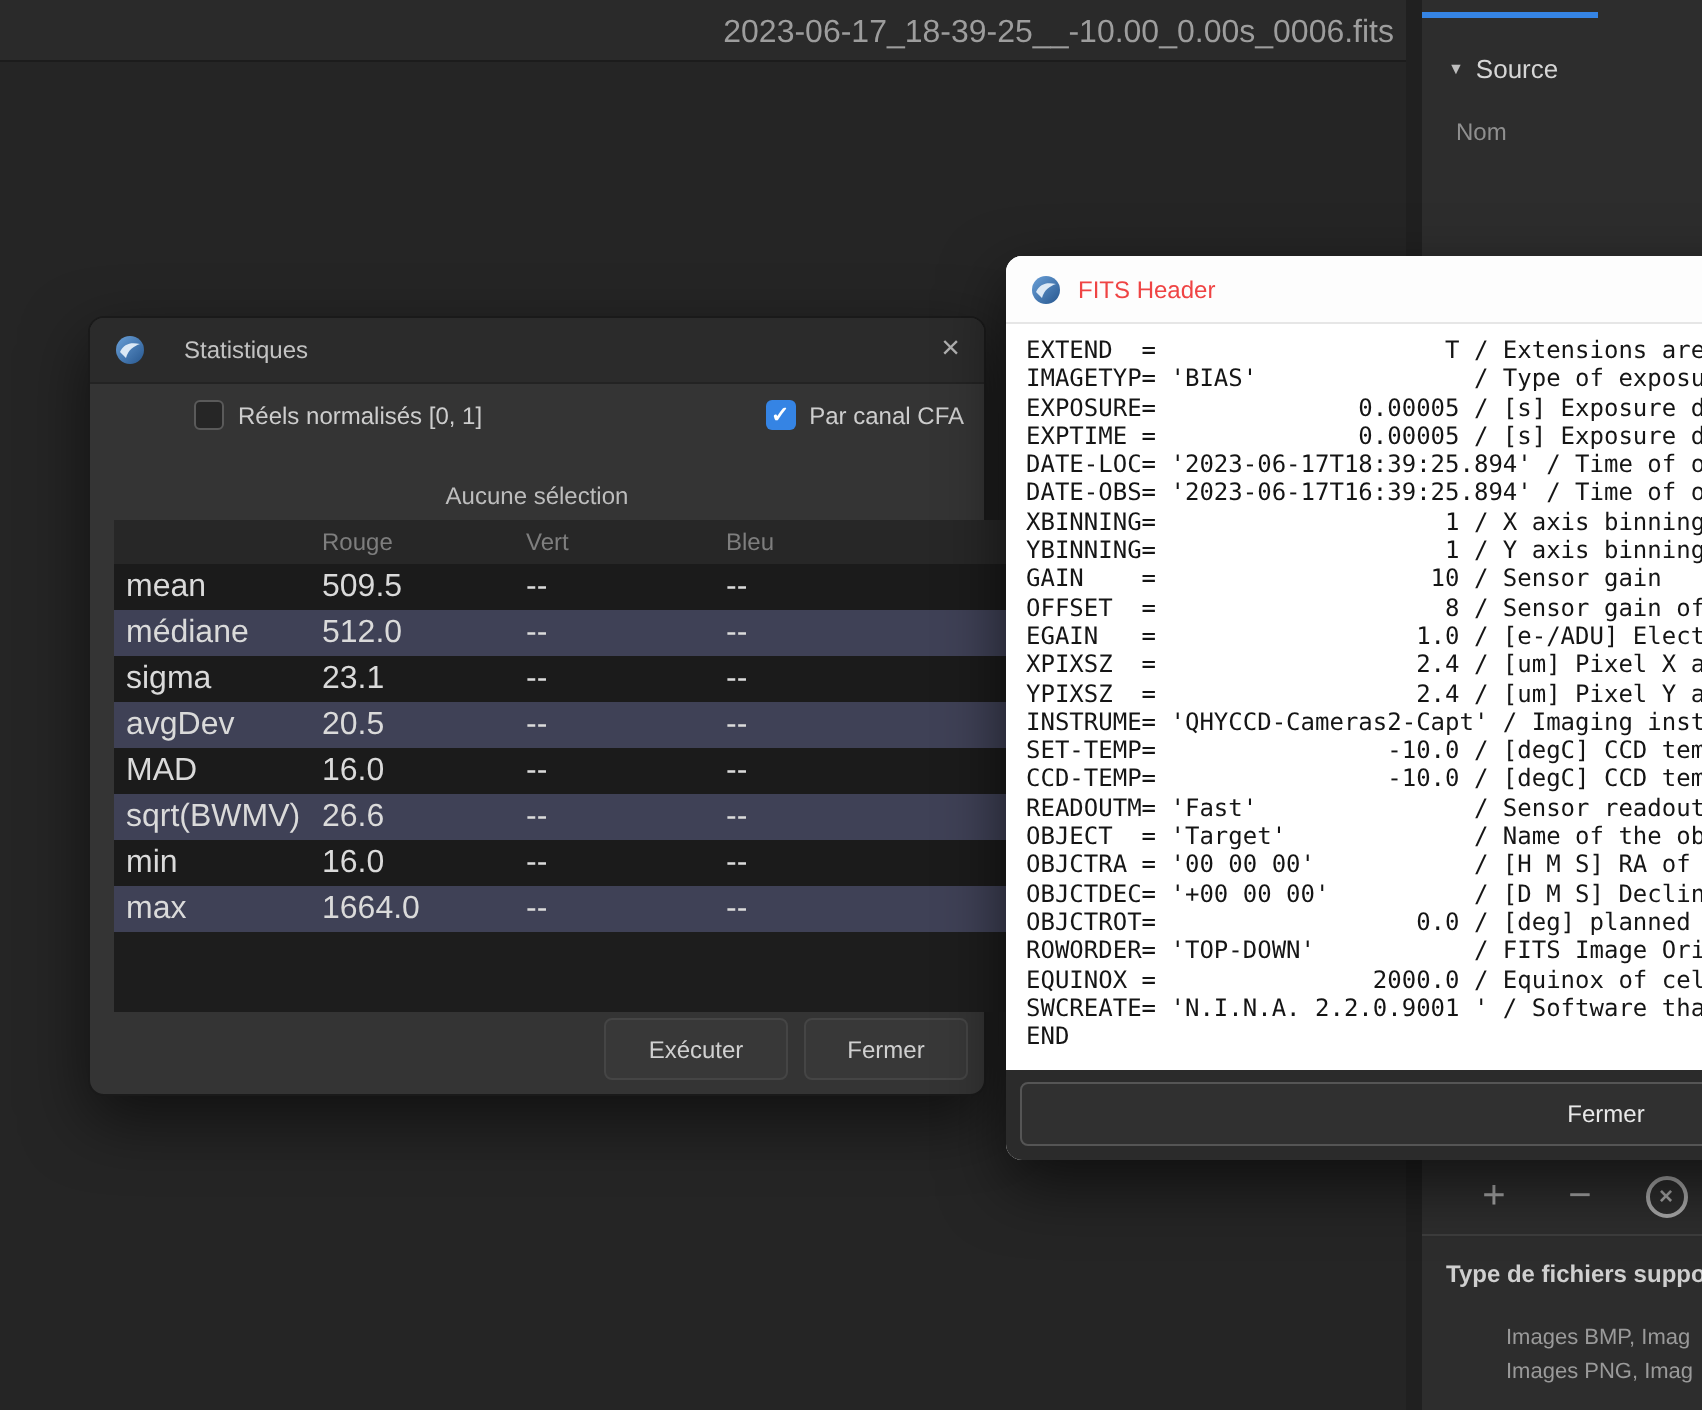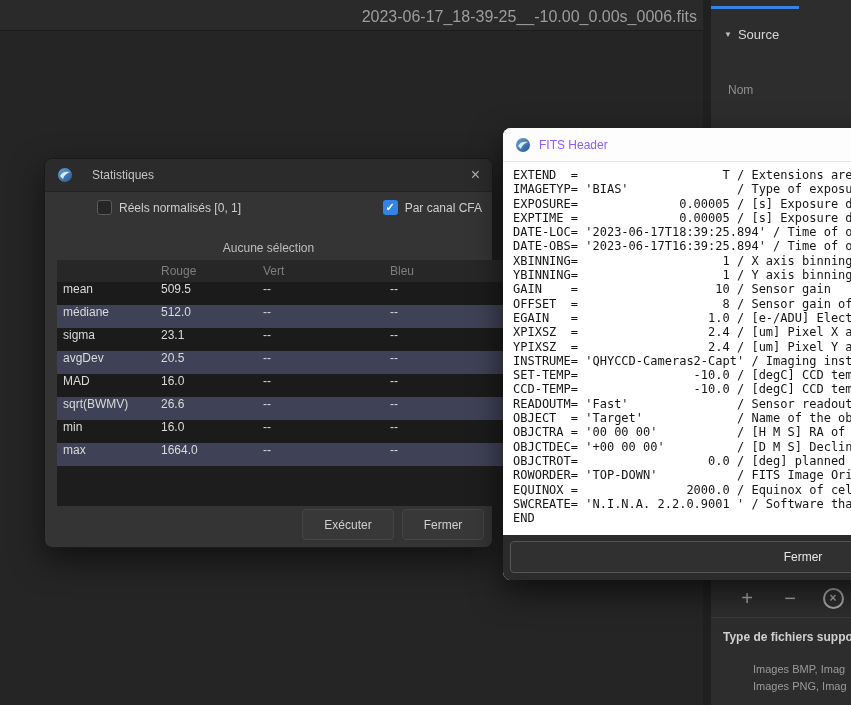--- a/index.html
+++ b/index.html
@@ -11,21 +11,21 @@
   
   .main-area{position:absolute;left:0;top:0;width:703px;height:705px;background:#252525;}
   .top-bar{position:absolute;left:0;top:0;width:703px;height:31px;background:#2a2a2a;border-bottom:1px solid #1c1c1c;box-sizing:border-box;}
   .top-filename{position:absolute;right:6px;top:8px;font-size:16px;color:#9d9d9d;white-space:nowrap;}
   .panel-divider{position:absolute;left:703px;top:0;width:8px;height:705px;background:#202020;}
   .right-panel{position:absolute;left:711px;top:0;width:140px;height:705px;background:#2d2d2d;overflow:hidden;}
   .tab-indicator{position:absolute;left:0;top:6px;width:88px;height:3px;background:#3584e4;}
   .source-row{position:absolute;left:13px;top:27px;display:flex;align-items:center;gap:6px;cursor:pointer;}
   .source-caret{font-size:8px;color:#bdbdbd;}
   .source-label{font-size:13px;font-weight:normal;color:#d6d6d6;}
-  .nom-label{position:absolute;left:17px;top:59px;font-size:12px;color:#8f8f8f;margin-top:24px;}
+  .nom-label{position:absolute;left:17px;top:59px;font-size:12px;color:#8f8f8f;}
   .zoom-btn{position:absolute;top:584px;width:28px;height:28px;display:flex;align-items:center;justify-content:center;color:#a8a8a8;font-size:20px;cursor:pointer;}
   .zoom-in{left:22px;}
   .zoom-out{left:65px;}
   .zoom-close{left:108px;}
   .circle-x{width:17px;height:17px;border:2px solid #a8a8a8;border-radius:50%;display:flex;align-items:center;justify-content:center;font-size:12px;line-height:1;font-weight:bold;}
   .panel-rule{position:absolute;left:0;top:617px;width:140px;height:1px;background:#3d3d3d;}
   .files-title{position:absolute;left:12px;top:630px;font-size:12px;font-weight:bold;color:#cfcfcf;white-space:nowrap;}
   .files-line1{position:absolute;left:42px;top:663px;font-size:11px;color:#9a9a9a;white-space:nowrap;}
   .files-line2{position:absolute;left:42px;top:680px;font-size:11px;color:#9a9a9a;white-space:nowrap;}
 
@@ -37,36 +37,36 @@
   .checkbox-row{position:absolute;left:12px;right:10px;top:41px;display:flex;justify-content:space-between;align-items:center;}
   .cb-group{display:flex;align-items:center;gap:7px;cursor:pointer;padding-left:40px;}
   .cb-box{width:15px;height:15px;border-radius:3px;box-sizing:border-box;flex:none;}
   .cb-unchecked{background:#262626;border:1px solid #5a5a5a;}
   .cb-checked{background:#3584e4;color:#fff;font-size:11px;display:flex;align-items:center;justify-content:center;font-weight:bold;}
   .cb-label{font-size:12px;color:#cdcdcd;}
   .stats-path{position:absolute;left:0;top:63px;width:100%;text-align:center;font-size:11px;color:#d2d2d2;white-space:nowrap;}
   .stats-selection{position:absolute;left:0;top:82px;width:100%;text-align:center;font-size:12px;color:#bdbdbd;}
   .stats-table{position:absolute;left:12px;top:101px;width:460px;height:246px;background:#1d1d1d;overflow:hidden;}
   .t-header{display:flex;height:22px;background:#272727;align-items:center;color:#7e7e7e;font-size:12px;}
-  .t-row{display:flex;height:23px;align-items:flex-start;font-size:12px;color:#dadada;cursor:default;}
+  .t-row{display:flex;height:23px;align-items:center;font-size:16px;color:#dadada;cursor:default;}
   .t-row.dark{background:#1b1b1b;}
   .t-row.alt{background:#3f4156;}
   .c-label{width:96px;padding-left:6px;box-sizing:border-box;white-space:nowrap;}
   .c-rouge{width:102px;padding-left:8px;box-sizing:border-box;}
   .c-vert{width:100px;padding-left:8px;box-sizing:border-box;}
-  .c-bleu{flex:1;padding-left:8px;box-sizing:border-box;margin-left:27px;}
+  .c-bleu{flex:1;padding-left:8px;box-sizing:border-box;}
   .stats-buttons{position:absolute;right:8px;bottom:7px;display:flex;gap:8px;}
   .btn{height:31px;border-radius:4px;background:#383838;border:1px solid #454545;color:#d0d0d0;font-size:12px;display:flex;align-items:center;justify-content:center;box-sizing:border-box;cursor:pointer;}
   .btn-execute{width:92px;}
   .btn-close{width:82px;}
 
   
   .fits-dialog{position:absolute;left:503px;top:128px;width:600px;height:452px;background:#ffffff;border-radius:8px;box-shadow:0 12px 32px rgba(0,0,0,.6);}
   .fits-titlebar{position:absolute;left:0;top:0;width:100%;height:34px;background:#fdfdfd;border-bottom:1px solid #e6e6e6;border-radius:8px 8px 0 0;display:flex;align-items:center;gap:8px;padding:0 12px;box-sizing:border-box;cursor:default;}
-  .fits-title{font-size:12px;color:#8b5cf6;}
+  .fits-title{font-size:12px;color:#ef4444;}
   .fits-content{position:absolute;left:0;top:34px;width:100%;height:373px;background:#fff;overflow:hidden;}
   .fits-pre{margin:0;padding:6px 0 0 10px;font-family:"DejaVu Sans Mono","Liberation Mono",monospace;font-size:12px;line-height:14.3px;color:#151515;white-space:pre;}
   .fits-footer{position:absolute;left:0;bottom:0;width:100%;height:45px;background:#2b2b2b;border-radius:0 0 8px 8px;box-sizing:border-box;padding:6px 7px;}
   .fits-close-btn{width:100%;height:32px;background:#303030;border:1px solid #555555;border-radius:4px;color:#e8e8e8;font-size:12px;display:flex;align-items:center;justify-content:center;box-sizing:border-box;cursor:pointer;}
 
   .app-icon{width:16px;height:16px;flex:none;display:flex;}
 </style>
 </head>
 <body>
 

